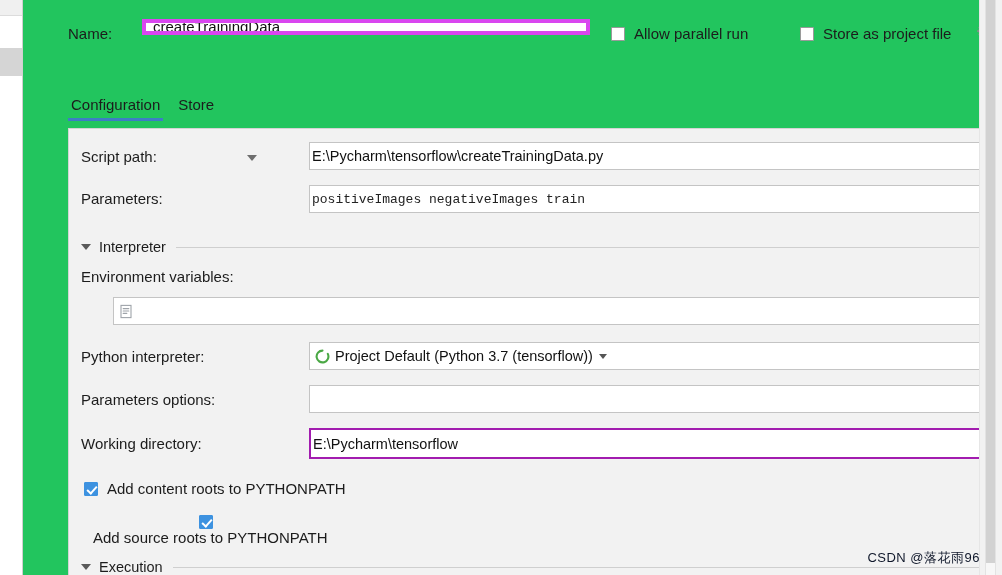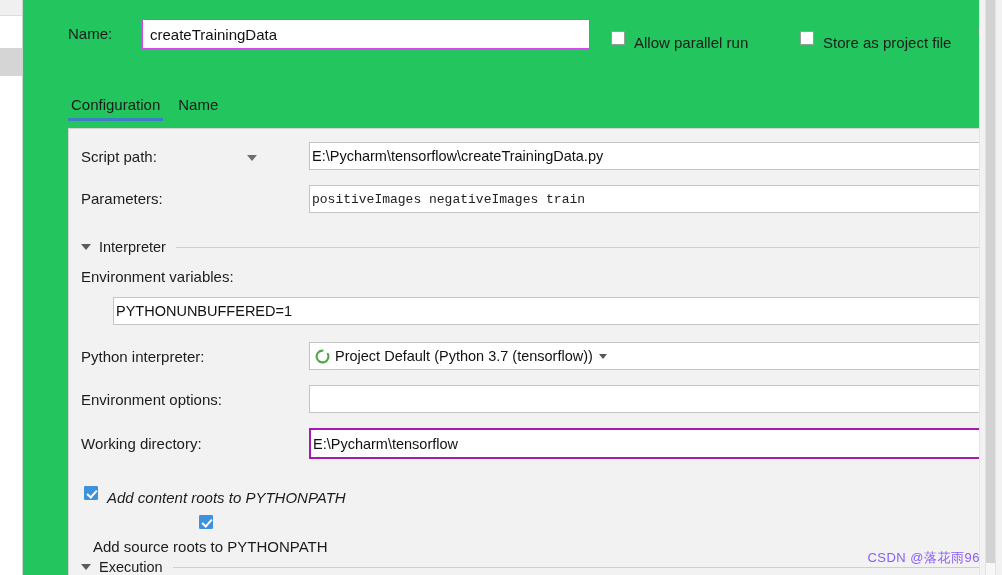--- a/index.html
+++ b/index.html
@@ -25,38 +25,38 @@
   .main { position: absolute; left: 23px; top: 0; width: 956px; height: 575px; background: #22c55e; }
 
   
   .vscroll-outer { position: absolute; left: 979px; top: 0; width: 23px; height: 575px; background: #f2f2f2; border-left: 1px solid #e6e6e6; }
   .vscroll-track { position: absolute; left: 985px; top: 0; width: 11px; height: 575px; background: #f7f7f7; border-left: 1px solid #e3e3e3; border-right: 1px solid #e3e3e3; }
   .vscroll-thumb { position: absolute; left: 986px; top: 0px; width: 9px; height: 563px; background: #d2d2d2; }
 
   
   .name-label { position: absolute; left: 45px; top: 25px; font-size: 15px; color: #1c1c1c; }
   .name-input {
-    position: absolute; left: 119px; top: 19px; width: 448px; height: 30px;
-    background: #ffffff; border: 1px solid #d946ef;
+    position: absolute; left: 119px; top: 19px; width: 448px; height: 16px;
+    background: #ffffff; border: 4px solid #d946ef;
     font-family: "Liberation Sans", sans-serif; font-size: 15px; color: #111;
     padding: 0 7px; line-height: 28px; outline: none;
   }
   .cb-row { position: absolute; top: 25px; display: flex; align-items: center; }
   .cb-box {
     width: 14px; height: 14px; background: #ffffff;
     border: 1px solid #9a9a9a; border-radius: 1px; display: inline-block;
     position: relative; flex: 0 0 auto;
   }
   .cb-box.checked { background: #3d92e0; border-color: #3d92e0; }
   .cb-box.checked::after {
     content: ""; position: absolute; left: 4px; top: 1px;
     width: 4px; height: 8px; border: solid #ffffff;
     border-width: 0 2px 2px 0; transform: rotate(42deg);
   }
-  .cb-text { margin-left: 9px; font-size: 15px; color: #1c1c1c; white-space: nowrap; margin-top: 9px; }
+  .cb-text { margin-left: 9px; font-size: 15px; color: #1c1c1c; white-space: nowrap; }
 
   .gear { position: absolute; left: 974px; top: 23px; width: 19px; height: 19px; }
 
   
   .tabs { position: absolute; left: 45px; top: 96px; display: flex; align-items: flex-end; gap: 12px; }
   .tab { font-size: 15px; color: #1c1c1c; padding: 0 3px 8px 3px; position: relative; }
   .tab.active::after { content: ""; position: absolute; left: 0; right: 0; bottom: 0; height: 3px; background: #3d7ec4; }
 
   
   .card { position: absolute; left: 45px; top: 128px; width: 934px; height: 554px; background: #f2f2f2; border: 1px solid #d4d4d4; border-bottom: none; }
@@ -76,21 +76,21 @@
 
   .caret-down { width: 0; height: 0; border-left: 5px solid transparent; border-right: 5px solid transparent; border-top: 6px solid #6e6e6e; }
   .caret-down.sm { border-left-width: 4px; border-right-width: 4px; border-top-width: 5px; border-top-color: #555; }
 
   
   .section { position: absolute; display: flex; align-items: center; width: 908px; }
   .section .tri { width: 0; height: 0; border-left: 5px solid transparent; border-right: 5px solid transparent; border-top: 6px solid #5a5a5a; margin-right: 8px; }
   .section .sec-title { font-size: 14.5px; color: #1c1c1c; white-space: nowrap; }
   .section .sec-line { flex: 1 1 auto; height: 1px; background: #cfcfcf; margin-left: 10px; }
 
-  .watermark { position: absolute; right: 22px; bottom: 8px; font-size: 13px; color: #8b5cf6; letter-spacing: .5px; margin-left: 20px; }
+  .watermark { position: absolute; right: 22px; bottom: 8px; font-size: 13px; color: #0f172a; letter-spacing: .5px; margin-left: 20px; }
 </style>
 </head>
 <body>
 
 <div id="root">
 
   <div class="left-strip">
     <div class="left-band-top"></div>
     <div class="left-band-sel"></div>
   </div>
@@ -109,21 +109,21 @@
     <div class="cb-row" style="left:777px;">
       <span class="cb-box"></span>
       <span class="cb-text">Store as project file</span>
     </div>
 
     <div class="tabs">
       <div class="tab active">
         <span>Configuration</span>
       </div>
       <div class="tab">
-        <span>Name</span>
+        <span>Store</span>
       </div>
     </div>
 
     <div class="card">
 
       <div class="row-label" style="left:12px; top:19px;">Script path:</div>
       <div style="position:absolute; left:178px; top:26px;">
         <div class="caret-down"></div>
       </div>
       <div class="field" style="left:208px; top:13px; width:711px;">
@@ -153,21 +153,20 @@
       </div>
 
       <div class="section" style="left:12px; top:110px;">
         <span class="tri"></span>
         <span class="sec-title">Interpreter</span>
         <span class="sec-line"></span>
       </div>
 
       <div class="row-label" style="left:12px; top:139px;">Environment variables:</div>
       <div class="field" style="left:12px; top:168px; width:907px;">
-        <span class="val">PYTHONUNBUFFERED=1</span>
         <span class="icon-btn">
           <svg width="14" height="15" viewBox="0 0 14 15" aria-hidden="true">
             <rect x="2" y="1.4" width="10" height="12.2" fill="#ffffff" stroke="#9fa4aa" stroke-width="1.1"></rect>
             <path d="M4.2 4.6h5.6M4.2 7h5.6M4.2 9.4h3.6" stroke="#9fa4aa" stroke-width="1.1" stroke-linecap="round"></path>
           </svg>
         </span>
       </div>
 
       <div class="row-label" style="left:12px; top:219px;">Python interpreter:</div>
       <div class="field" style="left:208px; top:213px; width:711px;text-align:right;">
@@ -175,21 +174,21 @@
           <svg width="15" height="15" viewBox="0 0 15 15" aria-hidden="true">
             <path d="M7.5 1.6a5.9 5.9 0 1 0 5.3 3.3" fill="none" stroke="#4aa845" stroke-width="2.1" stroke-linecap="round"></path>
           </svg>
         </span>
         <span class="val" style="flex:0 0 auto; margin-left:3px;">Project Default (Python 3.7 (tensorflow))</span>
         <span class="icon-btn">
           <span class="caret-down sm"></span>
         </span>
       </div>
 
-      <div class="row-label" style="left:12px; top:262px;">Environment options:</div>
+      <div class="row-label" style="left:12px; top:262px;">Parameters options:</div>
       <div class="field" style="left:208px; top:256px; width:711px;">
         <span class="val"></span>
         <span class="icon-btn">
           <svg width="14" height="14" viewBox="0 0 14 14" aria-hidden="true">
             <path d="M8.4 1.8h3.8v3.8M12.2 1.8L8.2 5.8" stroke="#b9bec4" stroke-width="1.4" fill="none" stroke-linecap="round" stroke-linejoin="round"></path>
             <path d="M5.6 12.2H1.8V8.4M1.8 12.2l4-4" stroke="#b9bec4" stroke-width="1.4" fill="none" stroke-linecap="round" stroke-linejoin="round"></path>
           </svg>
         </span>
       </div>
 
@@ -197,21 +196,21 @@
       <div class="field focused" style="left:208px; top:299px; width:711px; height:31px;">
         <span class="val">E:\Pycharm\tensorflow</span>
         <span class="icon-btn">
           <svg width="15" height="13" viewBox="0 0 15 13" aria-hidden="true">
             <path d="M1 2.5h4.3l1.2 1.4H14v7.2H1z" fill="#f4f4f4" stroke="#a8a8a8" stroke-width="1.1"></path>
             <path d="M2.6 5.6H14l-1.5 5.5H1.1z" fill="#dcdcdc" stroke="#a8a8a8" stroke-width="1.1"></path>
           </svg>
         </span>
       </div>
 
-      <div class="cb-row" style="left:15px; top:351px;font-style:italic;">
+      <div class="cb-row" style="left:15px; top:351px;">
         <span class="cb-box checked"></span>
         <span class="cb-text">Add content roots to PYTHONPATH</span>
       </div>
       <div class="cb-row" style="left:15px; top:386px;flex-direction:column;">
         <span class="cb-box checked"></span>
         <span class="cb-text">Add source roots to PYTHONPATH</span>
       </div>
 
       <div class="section" style="left:12px; top:430px;">
         <span class="tri"></span>

